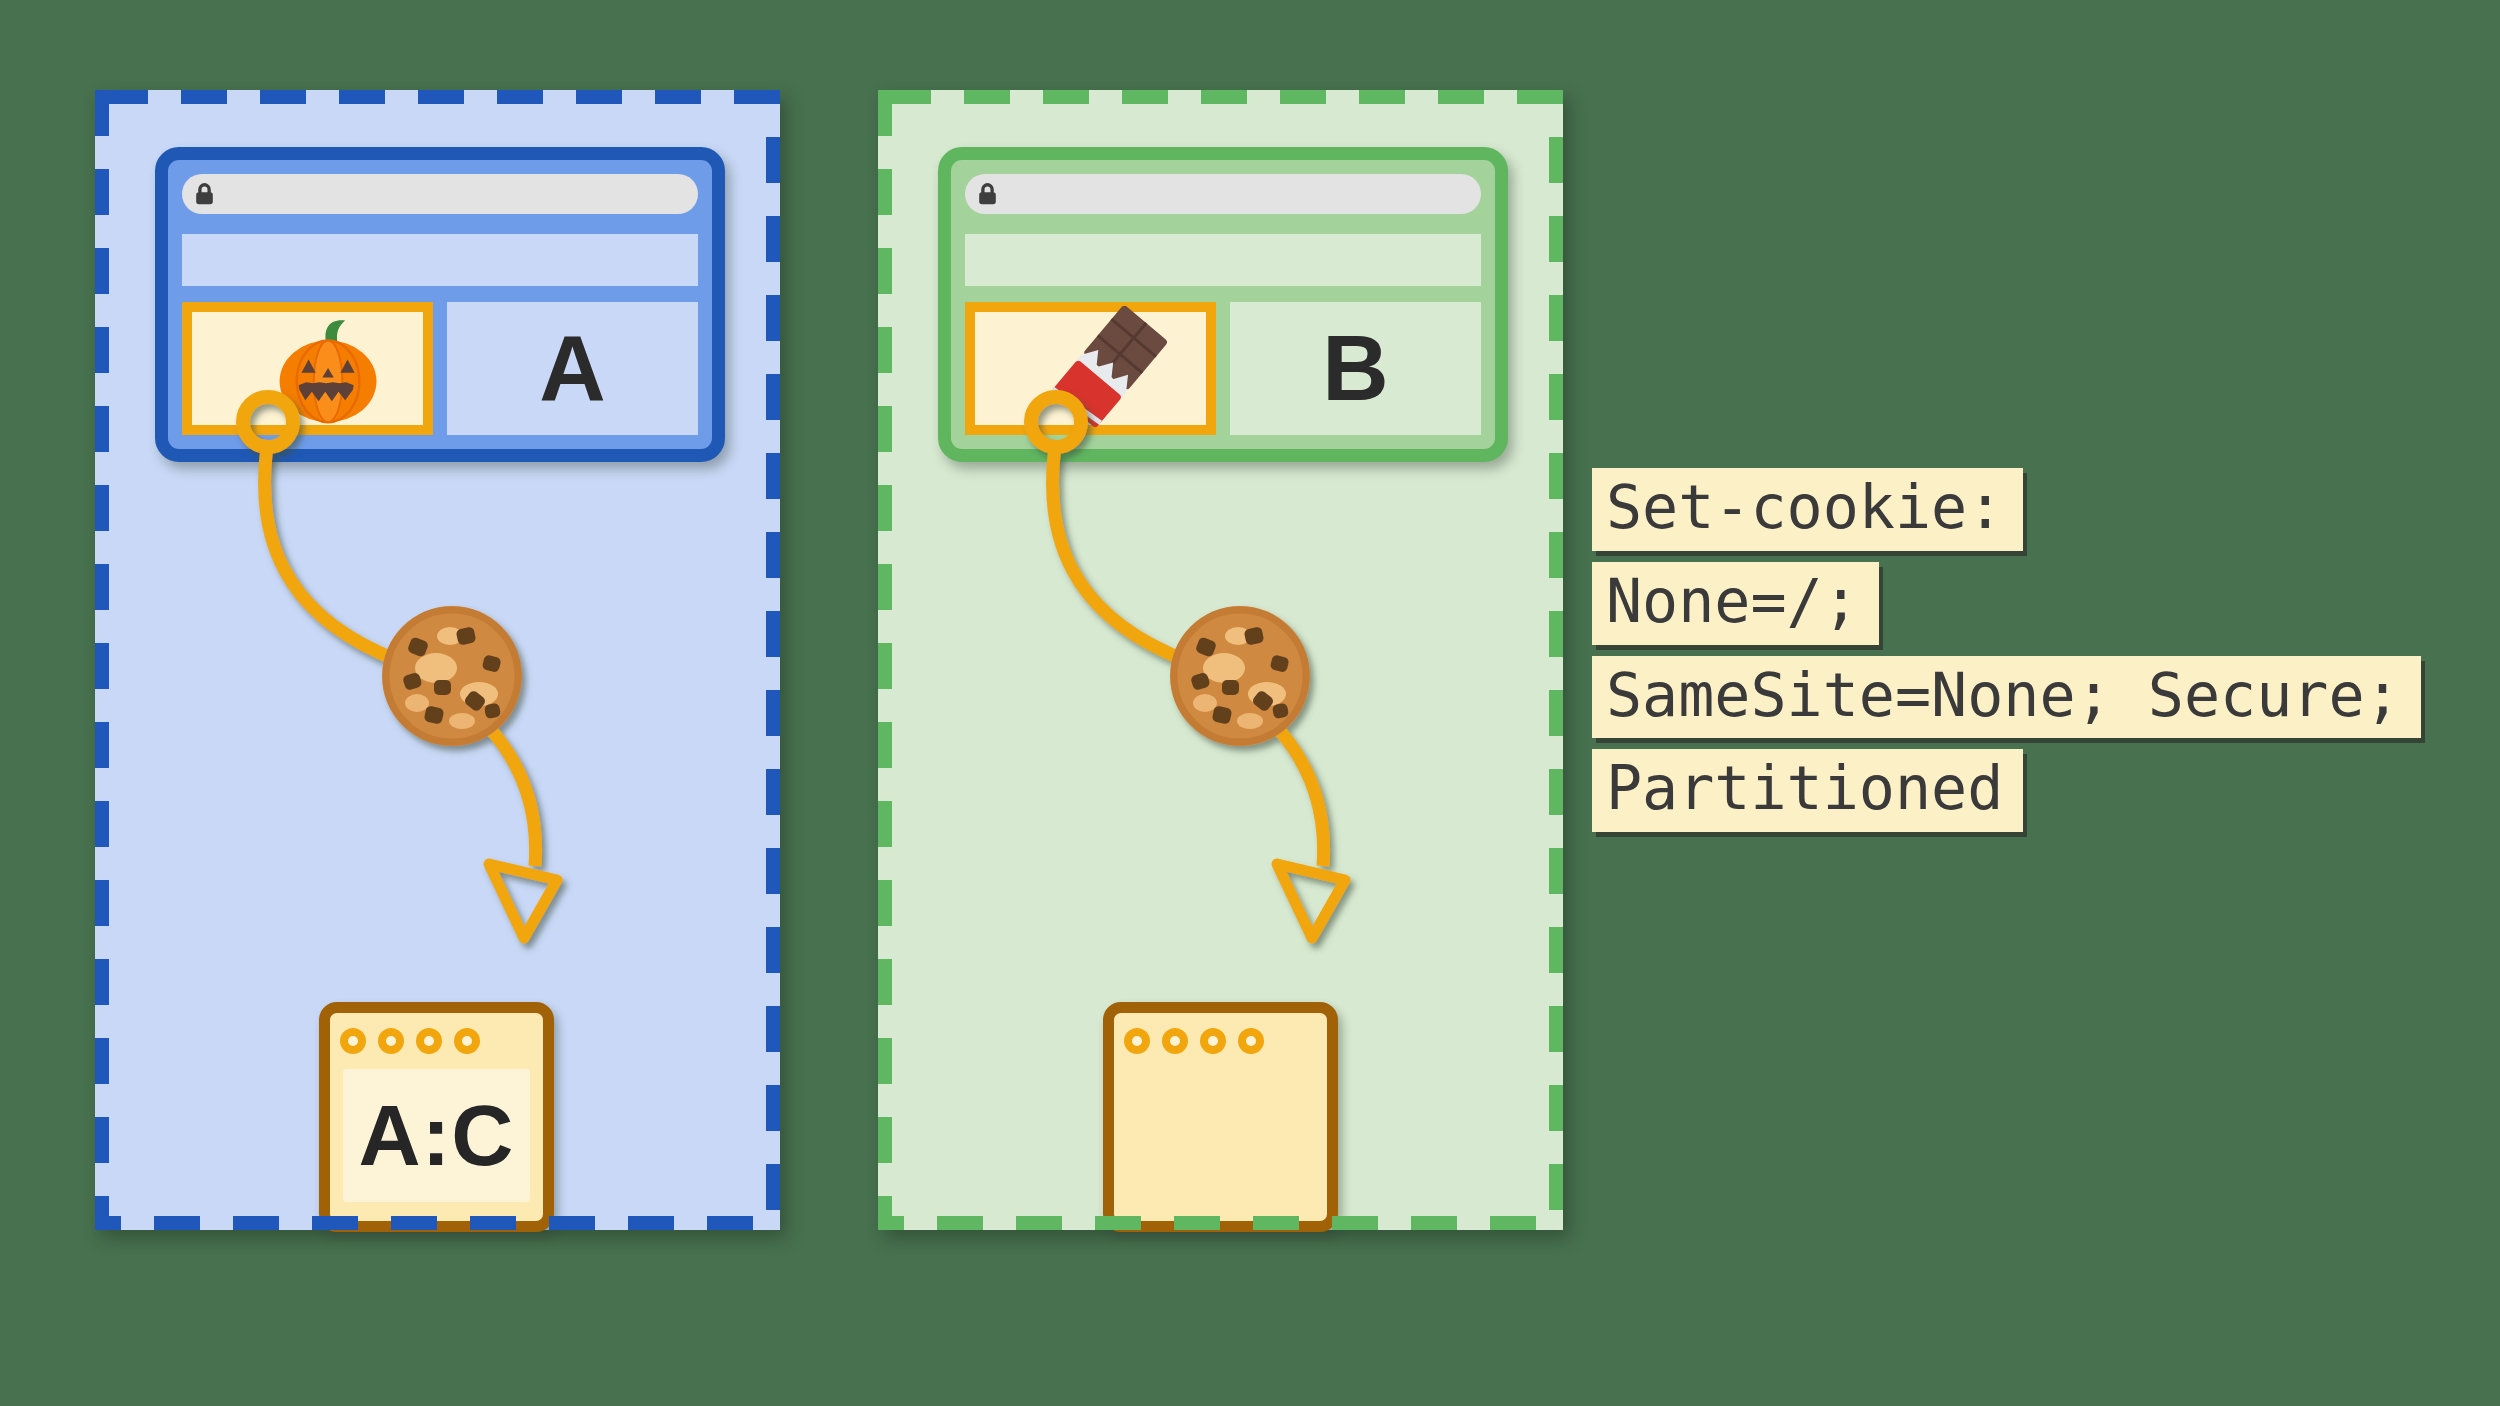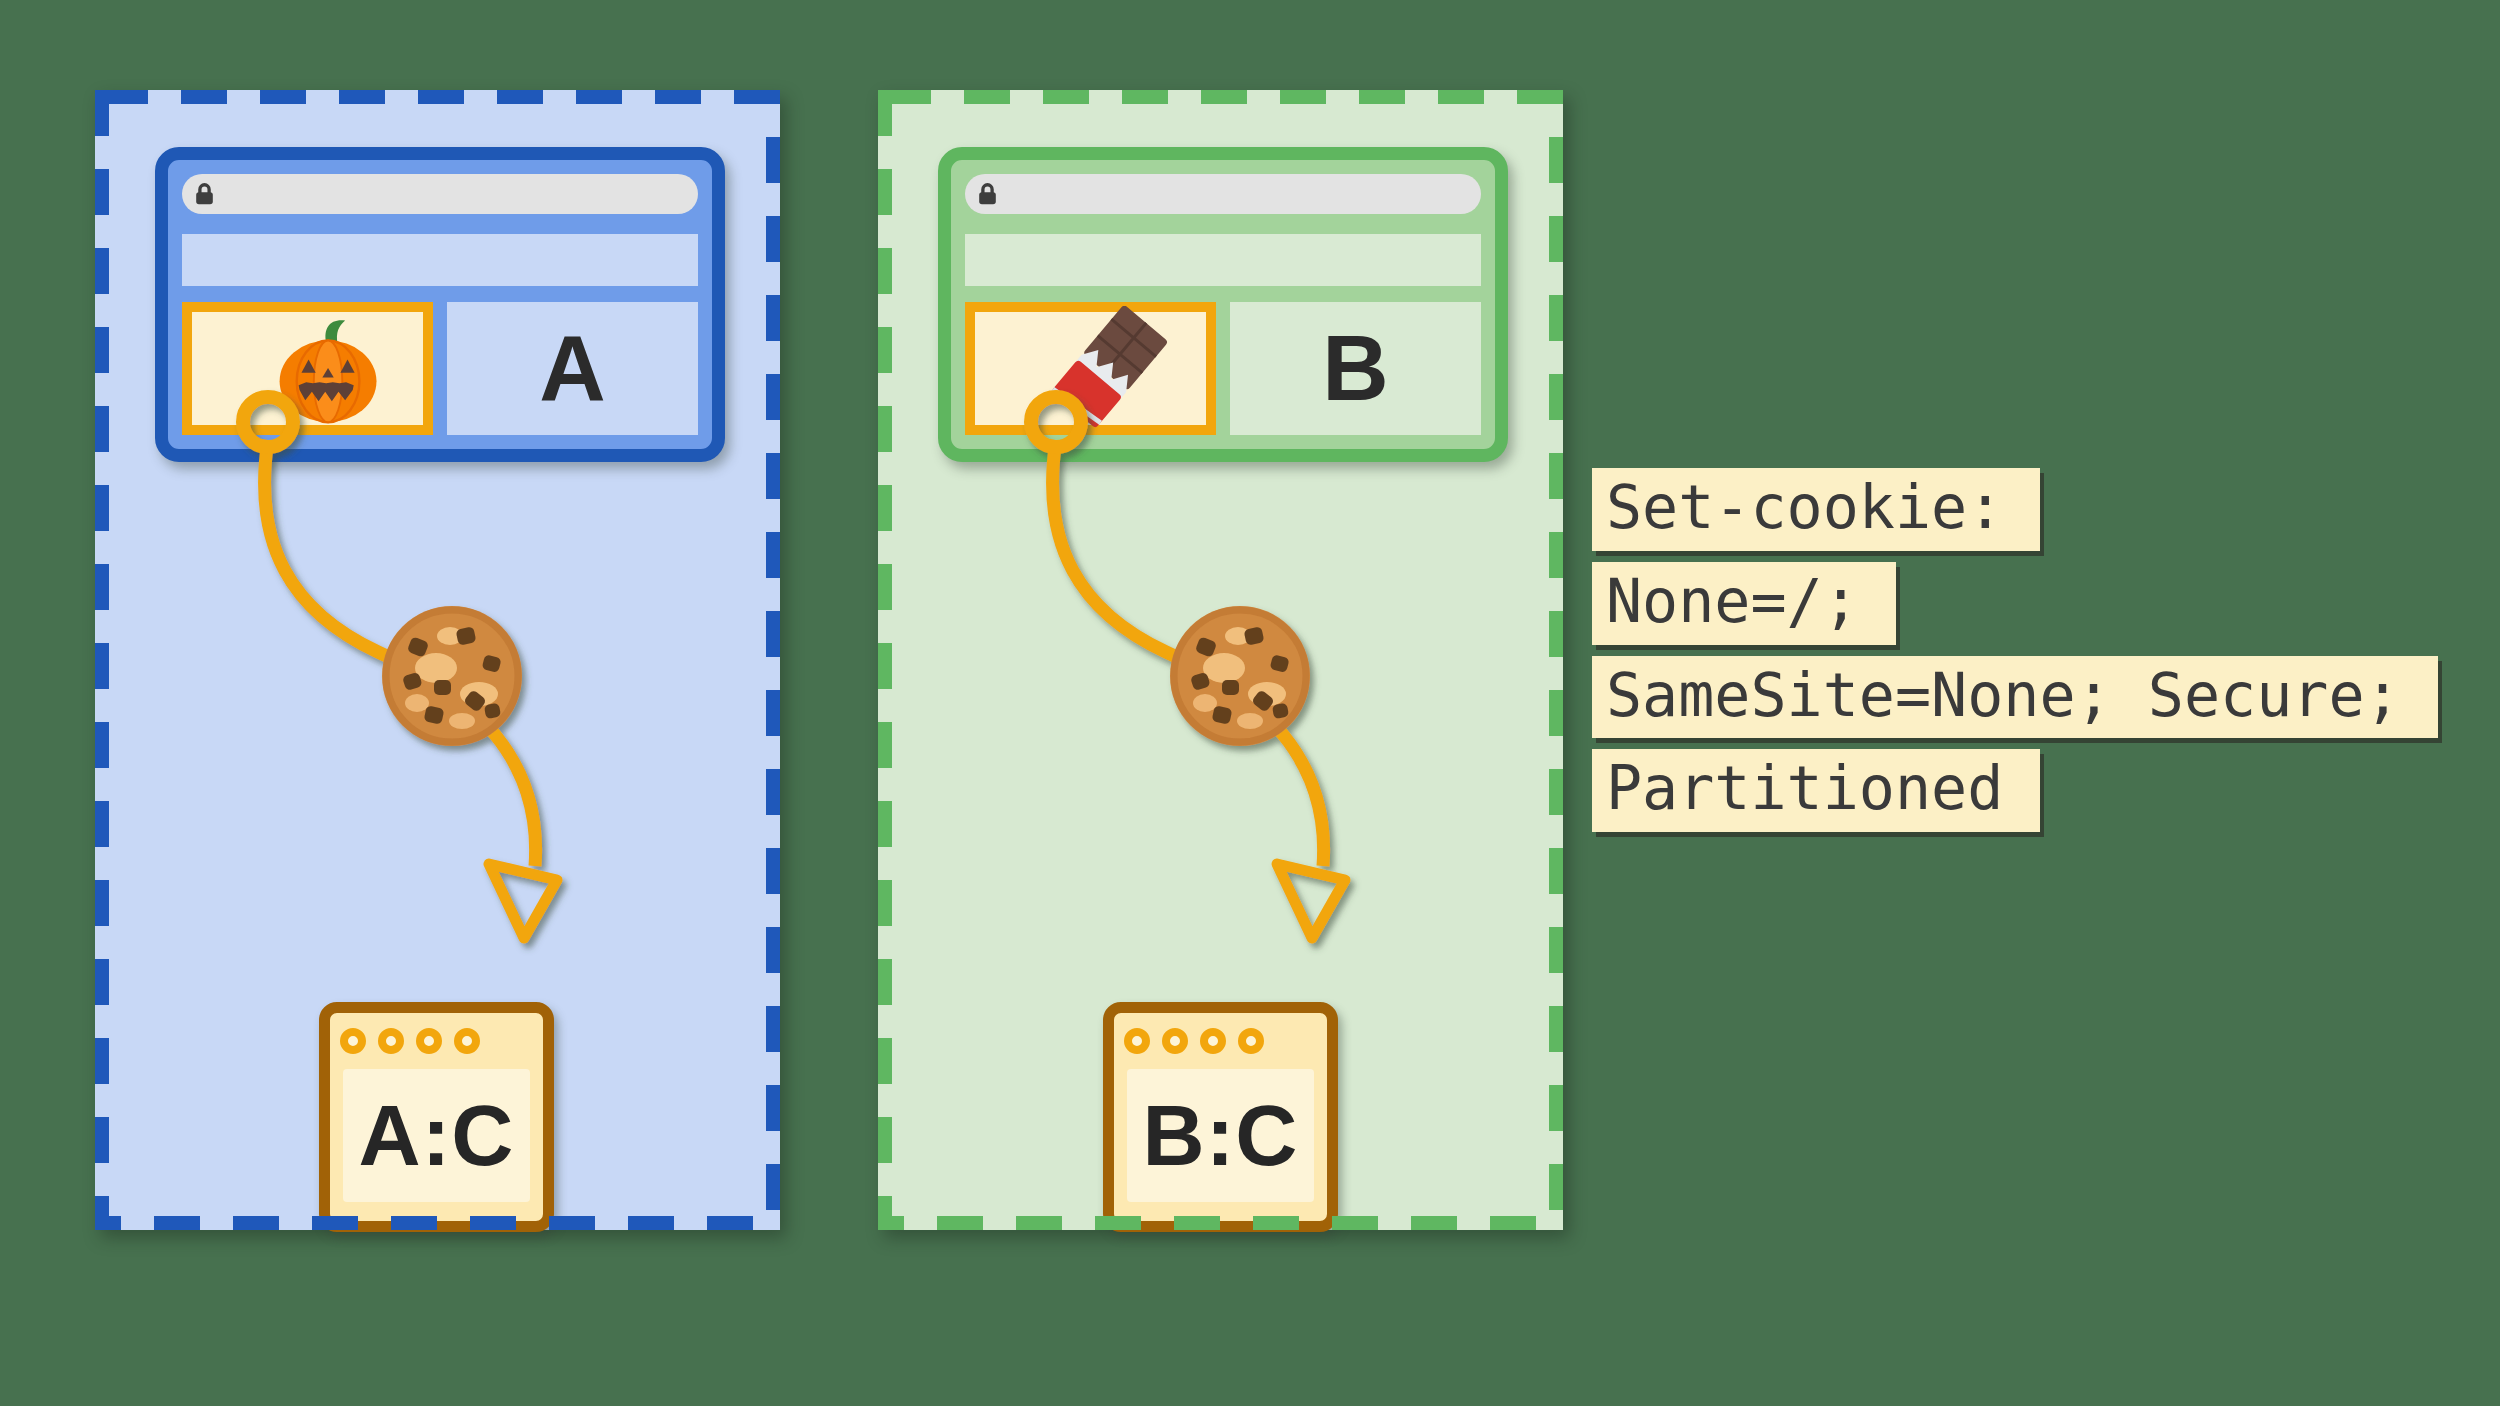--- a/index.html
+++ b/index.html
@@ -67,21 +67,21 @@
   }
 
   .overlay{position:absolute;left:0;top:0;width:2500px;height:1406px;pointer-events:none;}
 
   .codeblock{
     position:absolute;left:1592px;top:468px;
     display:flex;flex-direction:column;align-items:flex-start;
     font-family:"DejaVu Sans Mono", monospace;
   }
   .codeline{
-    display:block;margin-bottom:11px;padding:4px 37px 8px 14px;
+    display:block;margin-bottom:11px;padding:4px 20px 8px 14px;
     background:#fcf0c6;color:#3a3a3a;
     font-size:60px;line-height:1.18;white-space:pre;
     box-shadow:4px 5px 0 rgba(45,45,38,.65);
   }
   .codeline.bold{font-weight:normal;}
 </style>
 </head>
 <body>
 
 <div class="partition a">
@@ -147,21 +147,20 @@
     </div>
   </div>
 
   <div class="jar b" style="left:225px;">
     <div class="jar-dots">
       <div class="jar-dot"></div>
       <div class="jar-dot"></div>
       <div class="jar-dot"></div>
       <div class="jar-dot"></div>
     </div>
-    <div class="jar-panel">B:C</div>
   </div>
 </div>
 
 <svg class="overlay" viewBox="0 0 2500 1406">
   <defs>
     <filter id="ds" x="-30%" y="-30%" width="160%" height="160%">
       <feDropShadow dx="4" dy="5" stdDeviation="3" flood-color="#41503f" flood-opacity="0.55"></feDropShadow>
     </filter>
     <g id="cookie">
       <circle r="70" fill="#d0893f"></circle>

